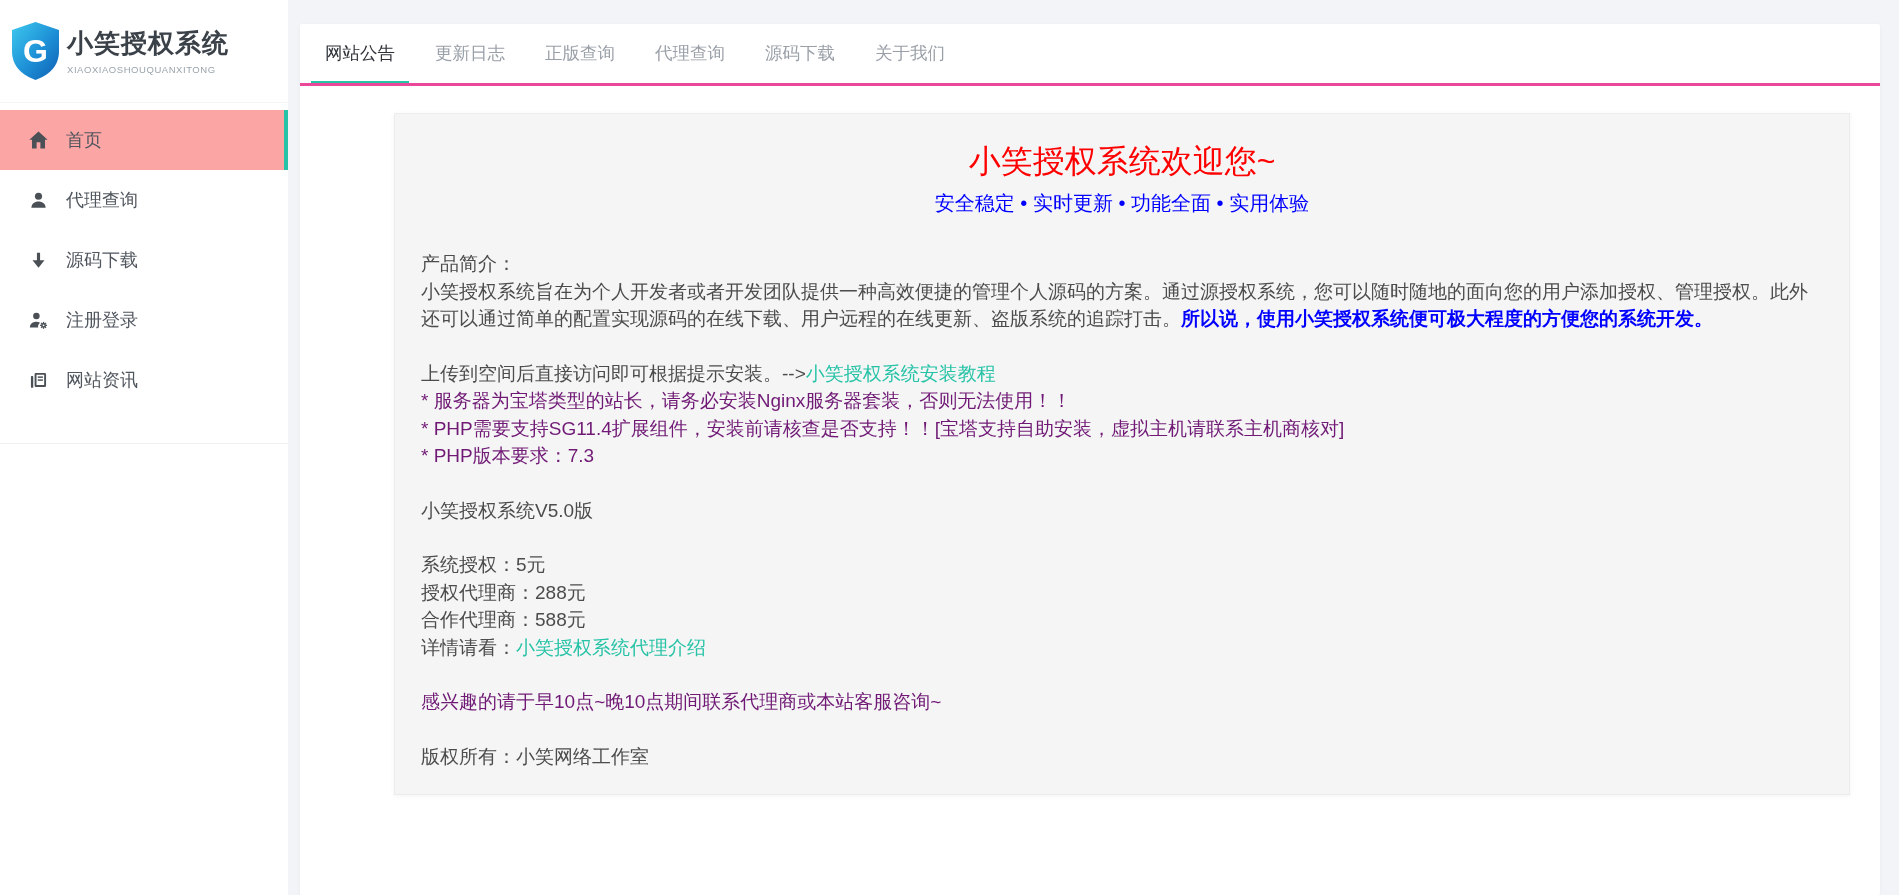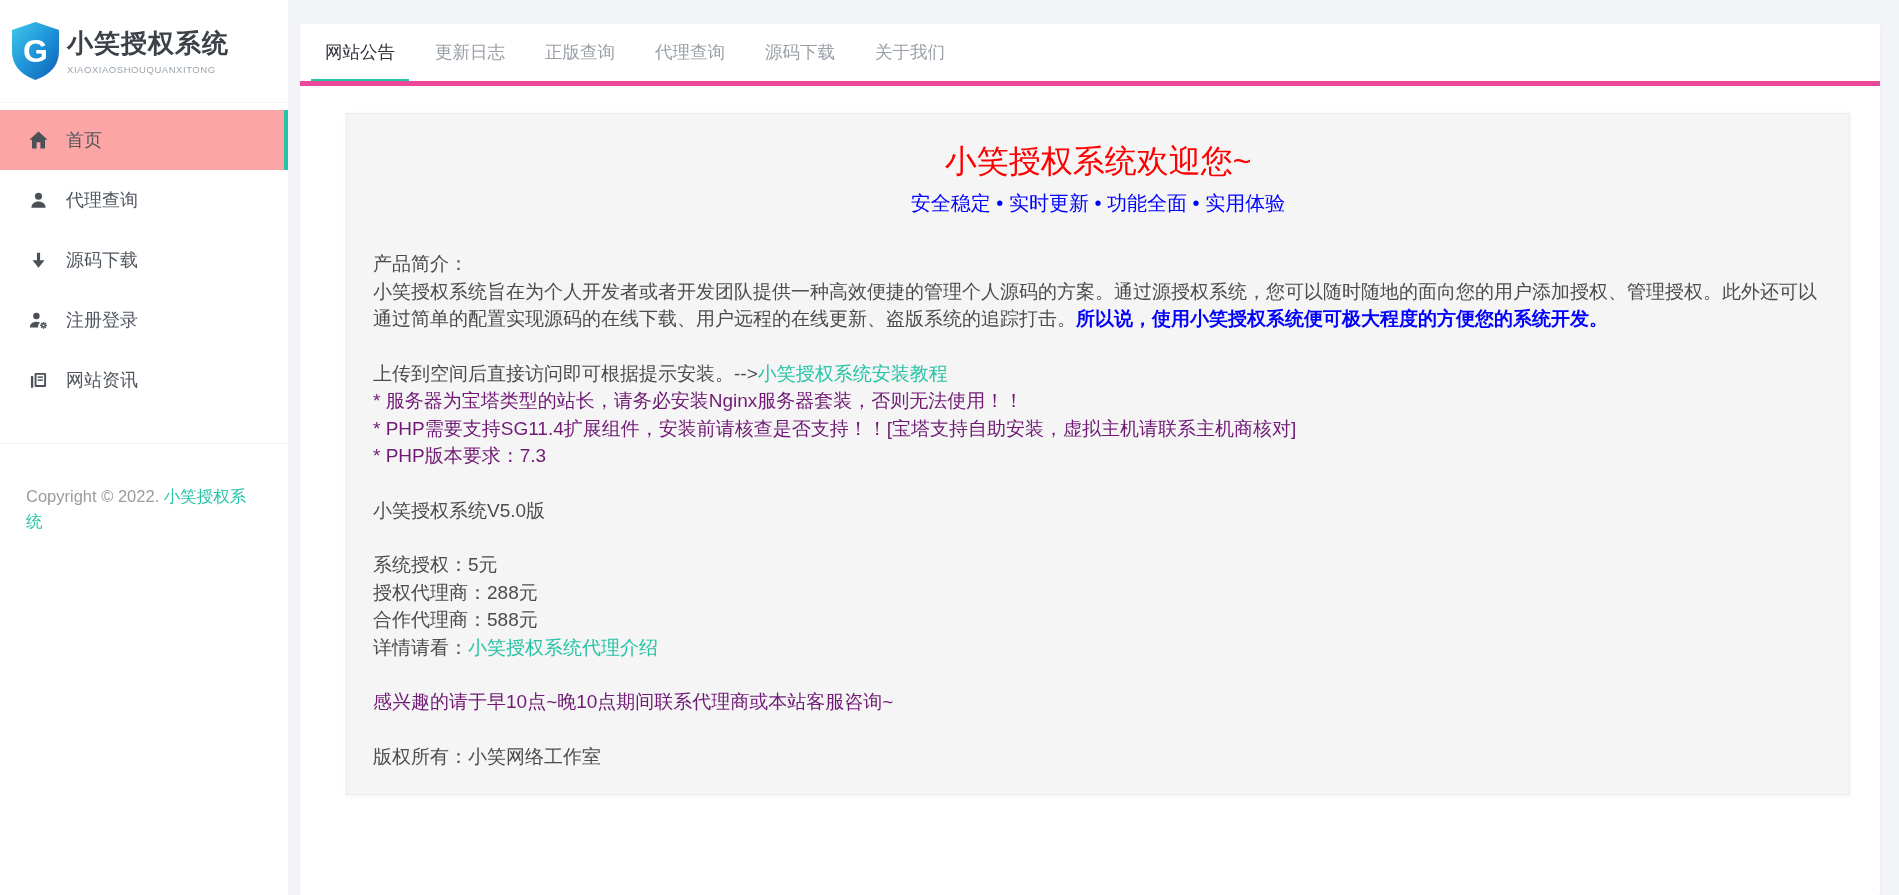--- a/index.html
+++ b/index.html
@@ -52,30 +52,30 @@
     width:0; height:0; margin-left:7px; margin-top:2px;
     border-left:5px solid transparent; border-right:5px solid transparent;
     border-top:6px solid #26c3a6;
   }
   .content { flex:1; background:#f3f4f7; padding:24px 19px 0 12px; }
   .card {
     background:#fff; height:100%; border-radius:2px;
     box-shadow:0 1px 4px rgba(0,0,0,.04);
   }
   .tabbar {
-    height:62px; border-bottom:5px solid #ec4899;
+    height:62px; border-bottom:3px solid #ec4899;
     display:flex; align-items:stretch; padding:0 5px;
   }
   .tab {
     display:flex; align-items:center; padding:0 14px; margin:0 6px;
     font-size:17.5px; color:#9aa0a8; cursor:pointer;
     border-bottom:2px solid transparent;
   }
   .tab.active { color:#2e3238; border-bottom-color:#26c3a6; }
-  .card-body { padding:27px 30px 20px 46px; }
+  .card-body { padding:27px 30px 20px 46px;margin-left:48px; }
   .notice-box {
     background:#f5f5f6; border:1px solid #ebecee;
     box-shadow:0 1px 5px rgba(0,0,0,.05);
     min-height:675px; padding:26px 26px 24px 26px;
   }
   .notice-title { font-size:32px; font-weight:400; color:#ff0000; text-align:center; line-height:42px; margin-bottom:8px; }
   .notice-subtitle { font-size:20px; color:#0100ff; text-align:center; line-height:26px; margin-bottom:34px; }
   .line { font-size:19px; line-height:27.5px; color:#4c4c4c; }
   .gap { height:27px; }
   .red { color:#701a75; }
@@ -155,23 +155,20 @@
           <rect x="9.3" y="6.1" width="4.9" height="1.4"></rect>
           <rect x="9.3" y="8.9" width="4.9" height="1.4"></rect>
         </svg>
       </span>
       <span>网站资讯</span>
     </div>
   </nav>
 
   <div class="side-divider"></div>
 
-  <div class="copyright">
-    <span>Copyright © 2022. </span><a href="#">小笑授权系统</a>
-  </div>
 </aside>
 
 <div class="main">
 
 
   <div class="content">
     <div class="card">
 
       <div class="tabbar">
         <span class="tab active">网站公告</span>

